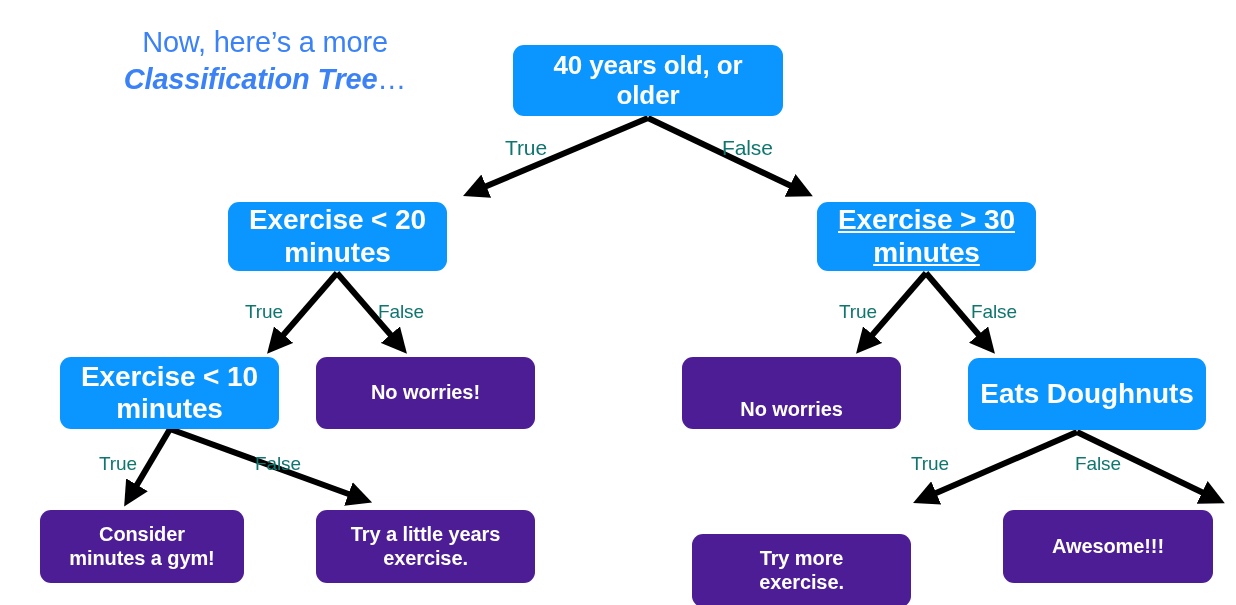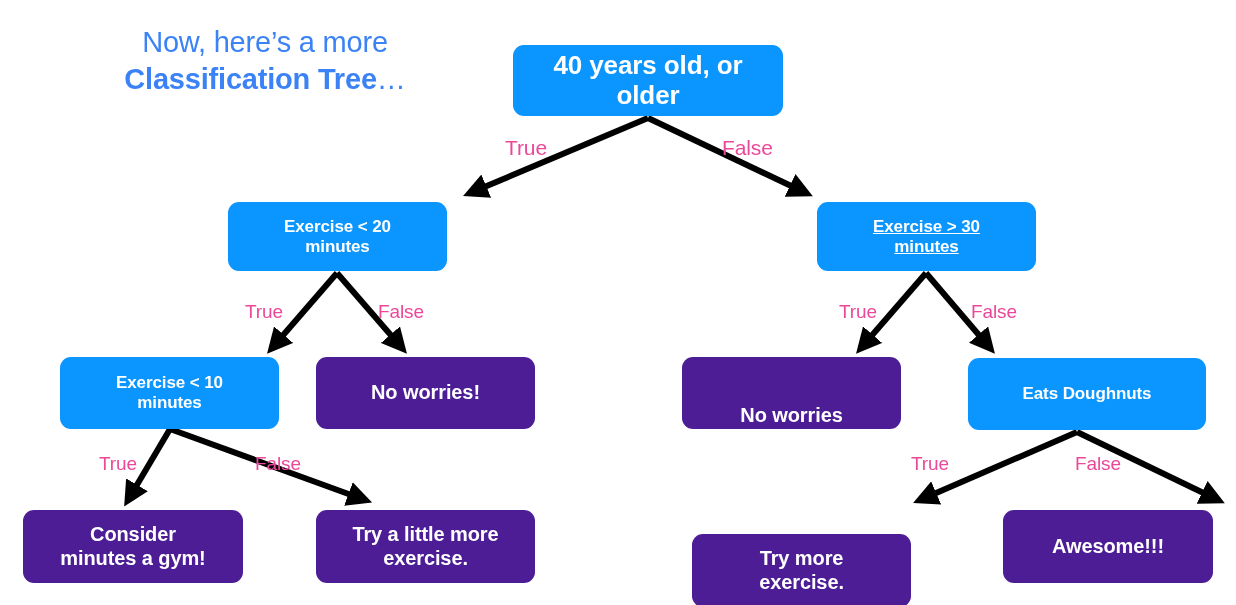--- a/index.html
+++ b/index.html
@@ -32,60 +32,61 @@
     text-align: center;
     color: #3b82f6;
     font-size: 29px;
     line-height: 1.26;
     font-weight: 400;
     letter-spacing: -0.2px;
   }
   .title-line { display: block; }
   .title-emph {
     font-weight: 700;
+    font-style: italic;
   }
 
   
   .node {
     position: absolute;
     box-sizing: border-box;
     border-radius: 11px;
     display: flex;
     align-items: center;
     justify-content: center;
     text-align: center;
     color: #ffffff;
     font-weight: 700;
     letter-spacing: -0.1px;
-    padding: 2px 8px;
+    padding: 8px 8px;
   }
   .node.decision {
     background: #0a95ff;
     font-weight: 700;
-    font-size: 17px;
+    font-size: 28px;
     line-height: 1.15;
   }
   .node.decision.root {
     font-size: 26px;
   }
   .node.leaf {
     background: #4c1d95;
     font-size: 20px;
     line-height: 1.16;
     font-weight: 700;
   }
   .node .node-text {
     display: block;
     width: 100%;
   }
 
   
   .edge-label {
     position: absolute;
-    color: #ec4899;
+    color: #0f766e;
     font-size: 21px;
     font-weight: 400;
     white-space: nowrap;
     letter-spacing: -0.1px;
     text-align: center;
   }
   .edge-label.small {
     font-size: 19px;
   }
 
@@ -153,26 +154,26 @@
   </div>
 
   <div class="node leaf" style="left:682px; top:357px; width:219px; height:72px;align-items:flex-end;">
     <span class="node-text">No worries</span>
   </div>
 
   <div class="node decision" style="left:968px; top:358px; width:238px; height:72px;">
     <span class="node-text">Eats Doughnuts</span>
   </div>
 
-  <div class="node leaf" style="left:23px; top:510px; width:220px; height:73px;">
+  <div class="node leaf" style="left:40px; top:510px; width:204px; height:73px;">
     <span class="node-text"><span>Consider</span><br><span>minutes a gym!</span></span>
   </div>
 
   <div class="node leaf" style="left:316px; top:510px; width:219px; height:73px;">
-    <span class="node-text"><span>Try a little more</span><br><span>exercise.</span></span>
+    <span class="node-text"><span>Try a little years</span><br><span>exercise.</span></span>
   </div>
 
   <div class="node leaf" style="left:692px; top:534px; width:219px; height:73px;">
     <span class="node-text"><span>Try more</span><br><span>exercise.</span></span>
   </div>
 
   <div class="node leaf" style="left:1003px; top:510px; width:210px; height:73px;">
     <span class="node-text">Awesome!!!</span>
   </div>
 

